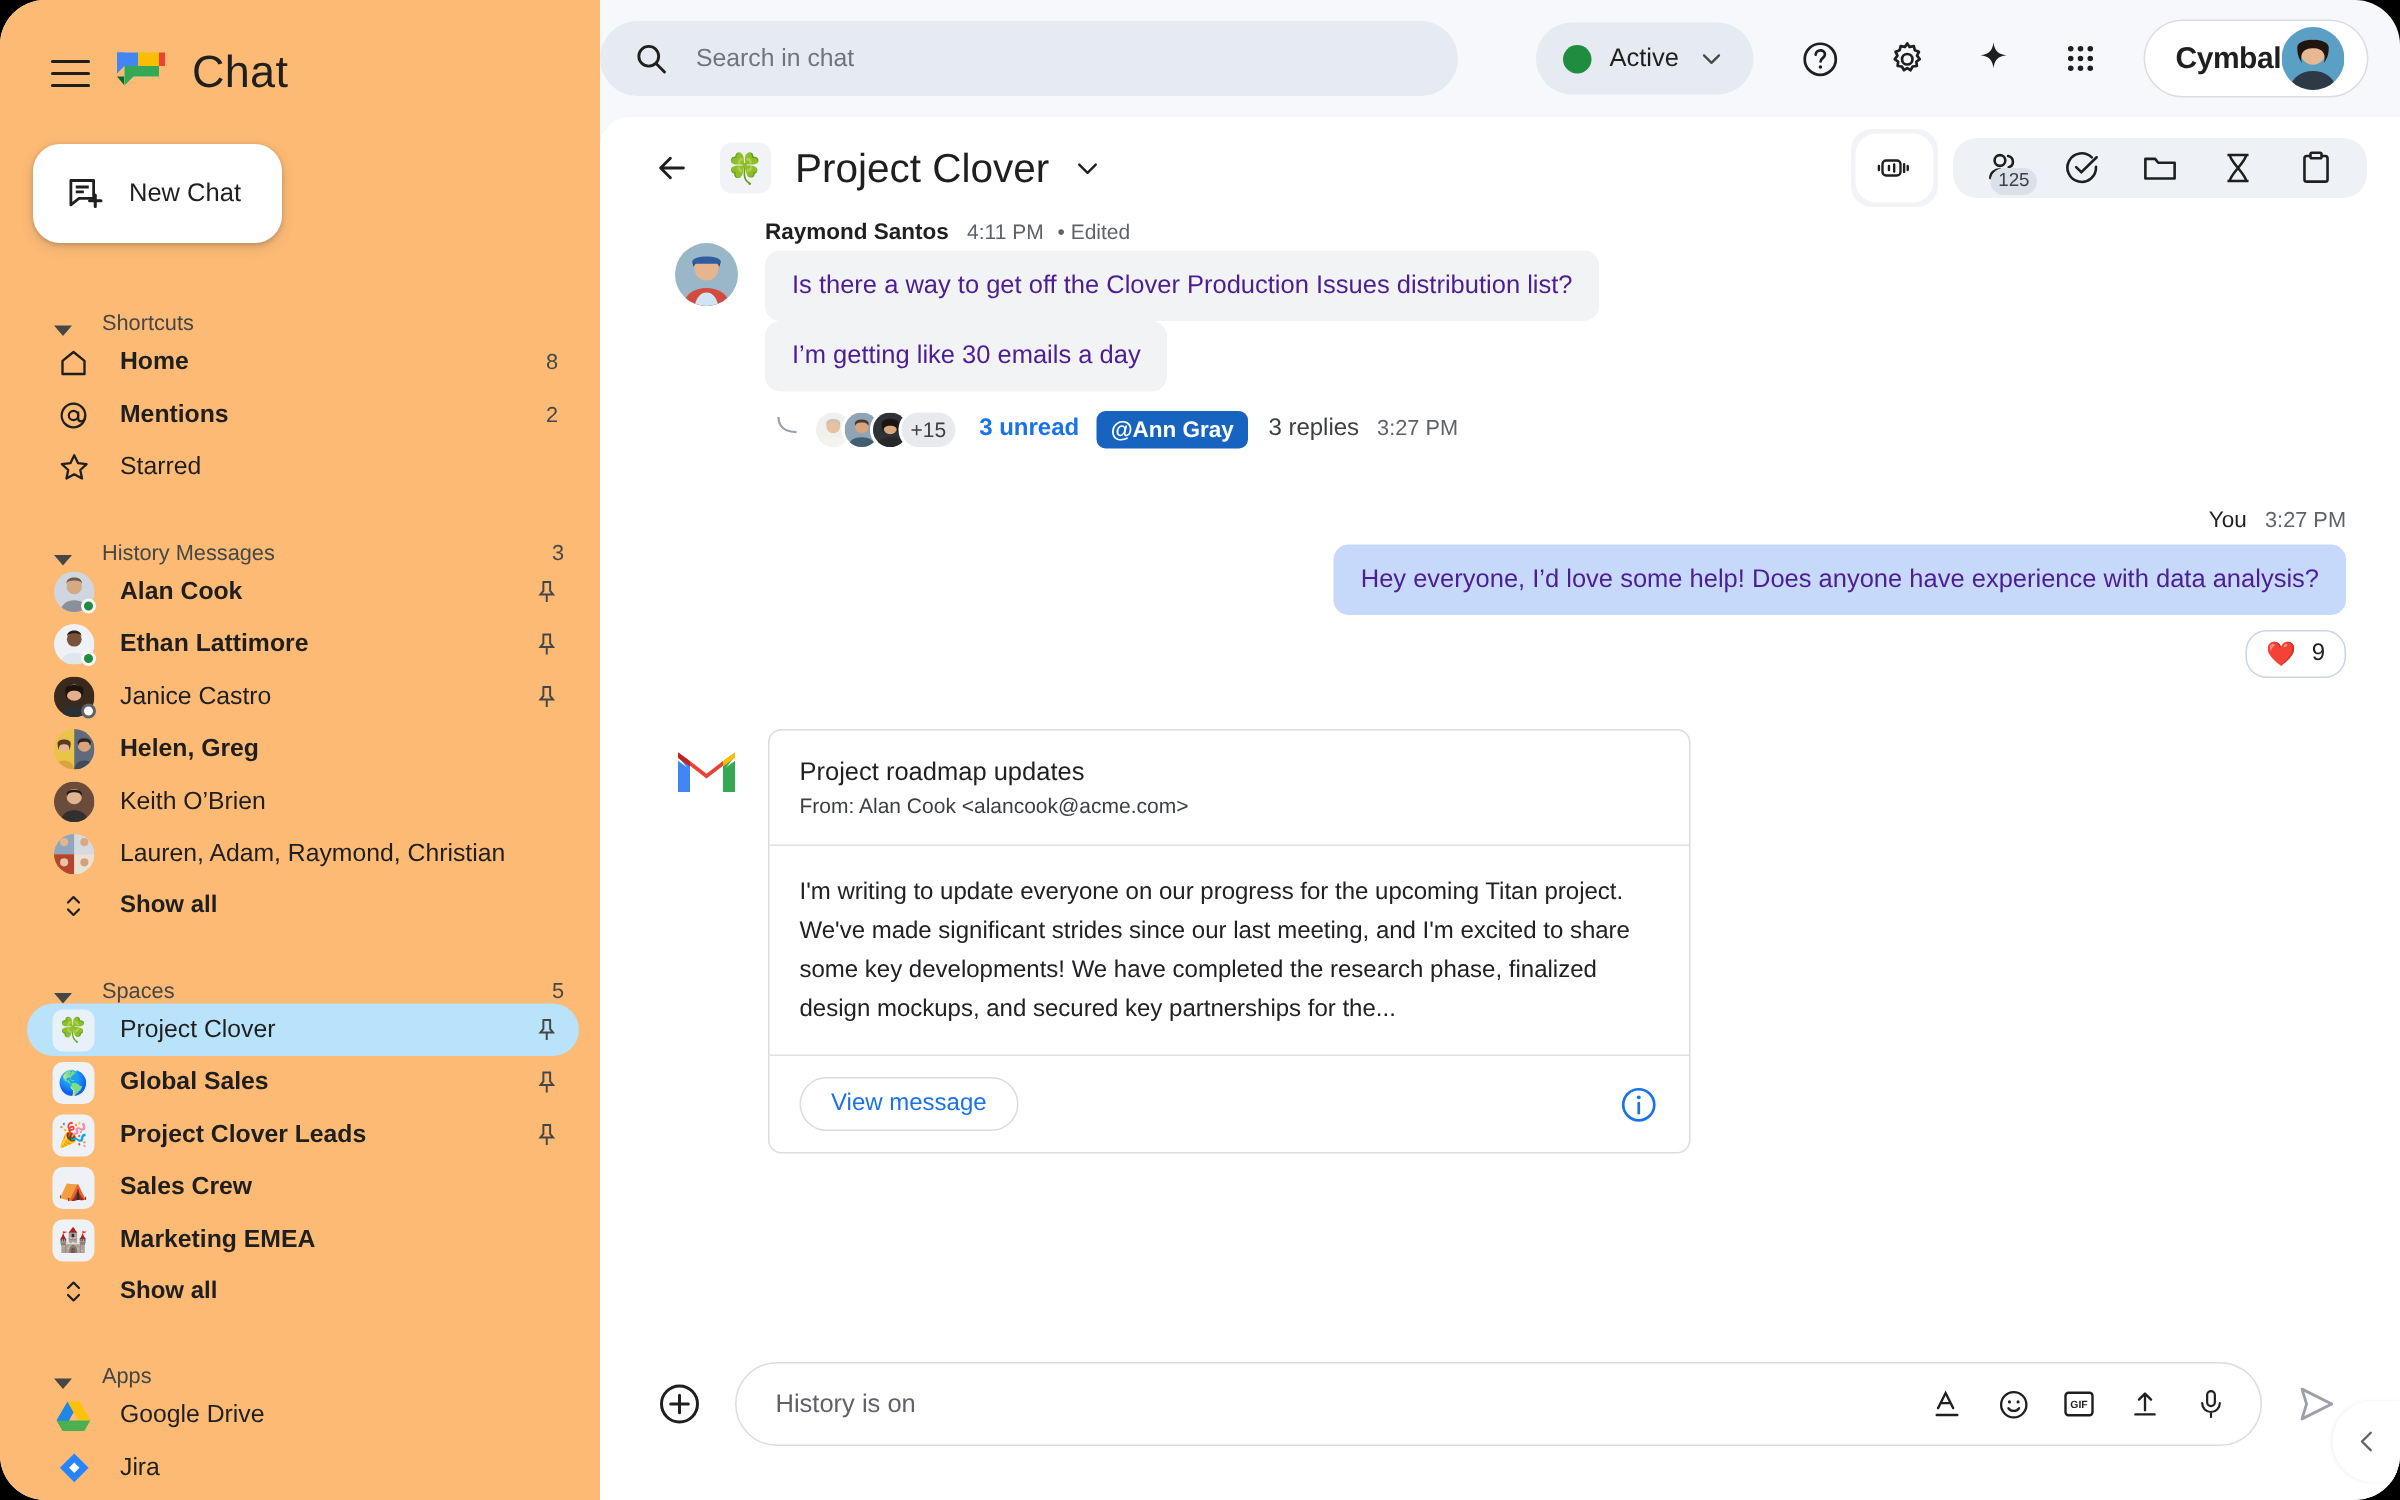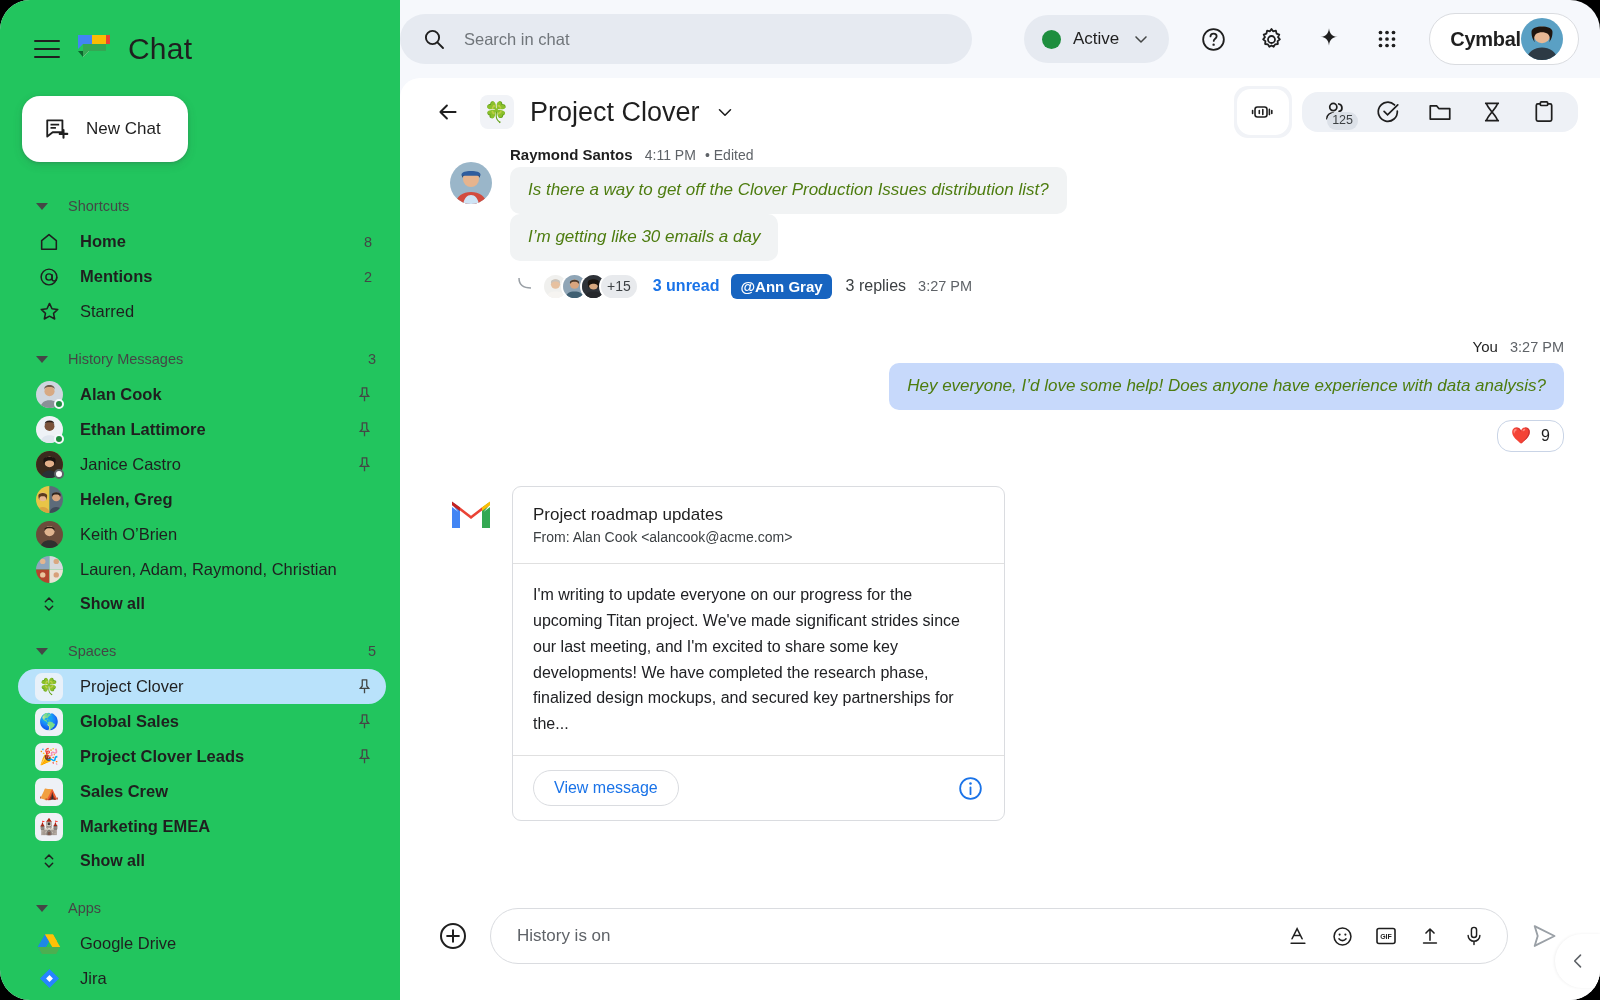--- a/index.html
+++ b/index.html
@@ -13,21 +13,21 @@
     position: absolute; inset: 0;
     background: #f6f8fc;
     border-radius: 30px;
     overflow: hidden;
     display: flex;
   }
 
   
   #sidebar {
     width: 400px; flex: 0 0 400px;
-    background: #22c55e;
+    background: #fdba74;
     padding: 0;
     position: relative;
     display: flex; flex-direction: column;
   }
   .side-top { display: flex; align-items: center; gap: 14px; padding: 20px 0 0 34px; height: 78px; }
   .hamburger { width: 26px; height: 18px; display: flex; flex-direction: column; justify-content: space-between; cursor: pointer; }
   .hamburger span { display: block; height: 2.4px; background: #1f1f1f; border-radius: 2px; }
   .chat-logo { width: 40px; height: 40px; position: relative; }
   .app-title { font-size: 30px; color: #1f1f1f; letter-spacing: .2px; }
 
@@ -39,21 +39,21 @@
     box-shadow: 0 1px 3px rgba(60,64,67,.25), 0 3px 8px 1px rgba(60,64,67,.12);
     display: flex; align-items: center; gap: 16px;
     padding-left: 22px;
     cursor: pointer;
   }
   .newchat-label { font-size: 17px; color: #1f1f1f; }
 
   .side-scroll { flex: 1; overflow: hidden; padding-top: 14px; }
 
   .sec-head {
-    display: flex; align-items: center;
+    display: flex; align-items: flex-end;
     height: 36px; padding: 0 24px 0 36px;
     font-size: 14.5px; color: #444746;
     margin-top: 12px;
   }
   .sec-head .caret {
     width: 0; height: 0; margin-right: 20px;
     border-left: 6px solid transparent; border-right: 6px solid transparent;
     border-top: 7px solid #444746;
   }
   .sec-head .sec-title { flex: 1; }
@@ -156,23 +156,22 @@
 
   .msg-row { display: flex; gap: 18px; padding-left: 20px; }
   .msg-av { width: 42px; height: 42px; border-radius: 50%; overflow: hidden; flex: 0 0 42px; margin-top: 16px; }
   .msg-body { flex: 1; min-width: 0; }
   .msg-meta { font-size: 15px; margin-bottom: 4px; white-space: nowrap; }
   .msg-meta .who { font-weight: bold; color: #1f1f1f; }
   .msg-meta .when { color: #5f6368; margin-left: 8px; font-size: 14px; }
 
   .bubble {
     display: inline-block; background: #f1f3f4; border-radius: 10px;
-    padding: 12px 18px; font-size: 17px; color: #4d7c0f; line-height: 1.35;
+    padding: 12px 18px; font-size: 17px; color: #4c1d95; line-height: 1.35;
     max-width: 95%;
-    font-style: italic;
   }
 
   .thread-row { display: flex; align-items: center; gap: 0; margin-top: 12px; padding-left: 6px; }
   .thread-elbow { width: 26px; height: 20px; }
   .t-avs { display: flex; align-items: center; }
   .t-avs .ta { width: 27px; height: 27px; border-radius: 50%; overflow: hidden; border: 2px solid #fff; margin-left: -8px; }
   .t-avs .ta:first-child { margin-left: 0; }
   .t-more {
     height: 27px; min-width: 38px; border-radius: 14px; background: #e8eaed;
     display: flex; align-items: center; justify-content: center;
@@ -200,21 +199,21 @@
 
   
   .card-block { margin-top: 34px; padding-left: 20px; }
   .card-meta { font-size: 15px; display: flex; align-items: center; gap: 9px; margin-left: 62px; margin-bottom: 7px; }
   .card-meta .app-name { font-weight: bold; color: #1f1f1f; }
   .card-meta .app-tag { background: #e8eaed; border-radius: 4px; font-size: 14px; padding: 2px 7px; color: #1f1f1f; font-weight: bold; }
   .card-meta .app-time { color: #5f6368; font-size: 14.5px; }
   .card-flex { display: flex; gap: 20px; align-items: flex-start; }
   .gm-logo { width: 42px; flex: 0 0 42px; height: 32px; margin-top: 12px; }
   .card {
-    width: 493px; border: 1px solid #dadce0; border-radius: 9px; background: #fff; overflow: hidden;
+    width: 615px; border: 1px solid #dadce0; border-radius: 9px; background: #fff; overflow: hidden;
   }
   .card-sec { padding: 18px 20px; }
   .card-sec + .card-sec { border-top: 1px solid #e0e0e0; }
   .card-subject { font-size: 17px; color: #1f1f1f; margin-bottom: 4px; }
   .card-from { font-size: 14px; color: #3c4043; }
   .card-p { font-size: 16px; color: #202124; line-height: 1.62; }
   .card-p + .card-p { margin-top: 20px; }
   .card-actions { display: flex; align-items: center; justify-content: space-between; padding: 14px 20px; border-top: 1px solid #e0e0e0; }
   .view-btn {
     border: 1px solid #dadce0; border-radius: 18px; height: 36px;

